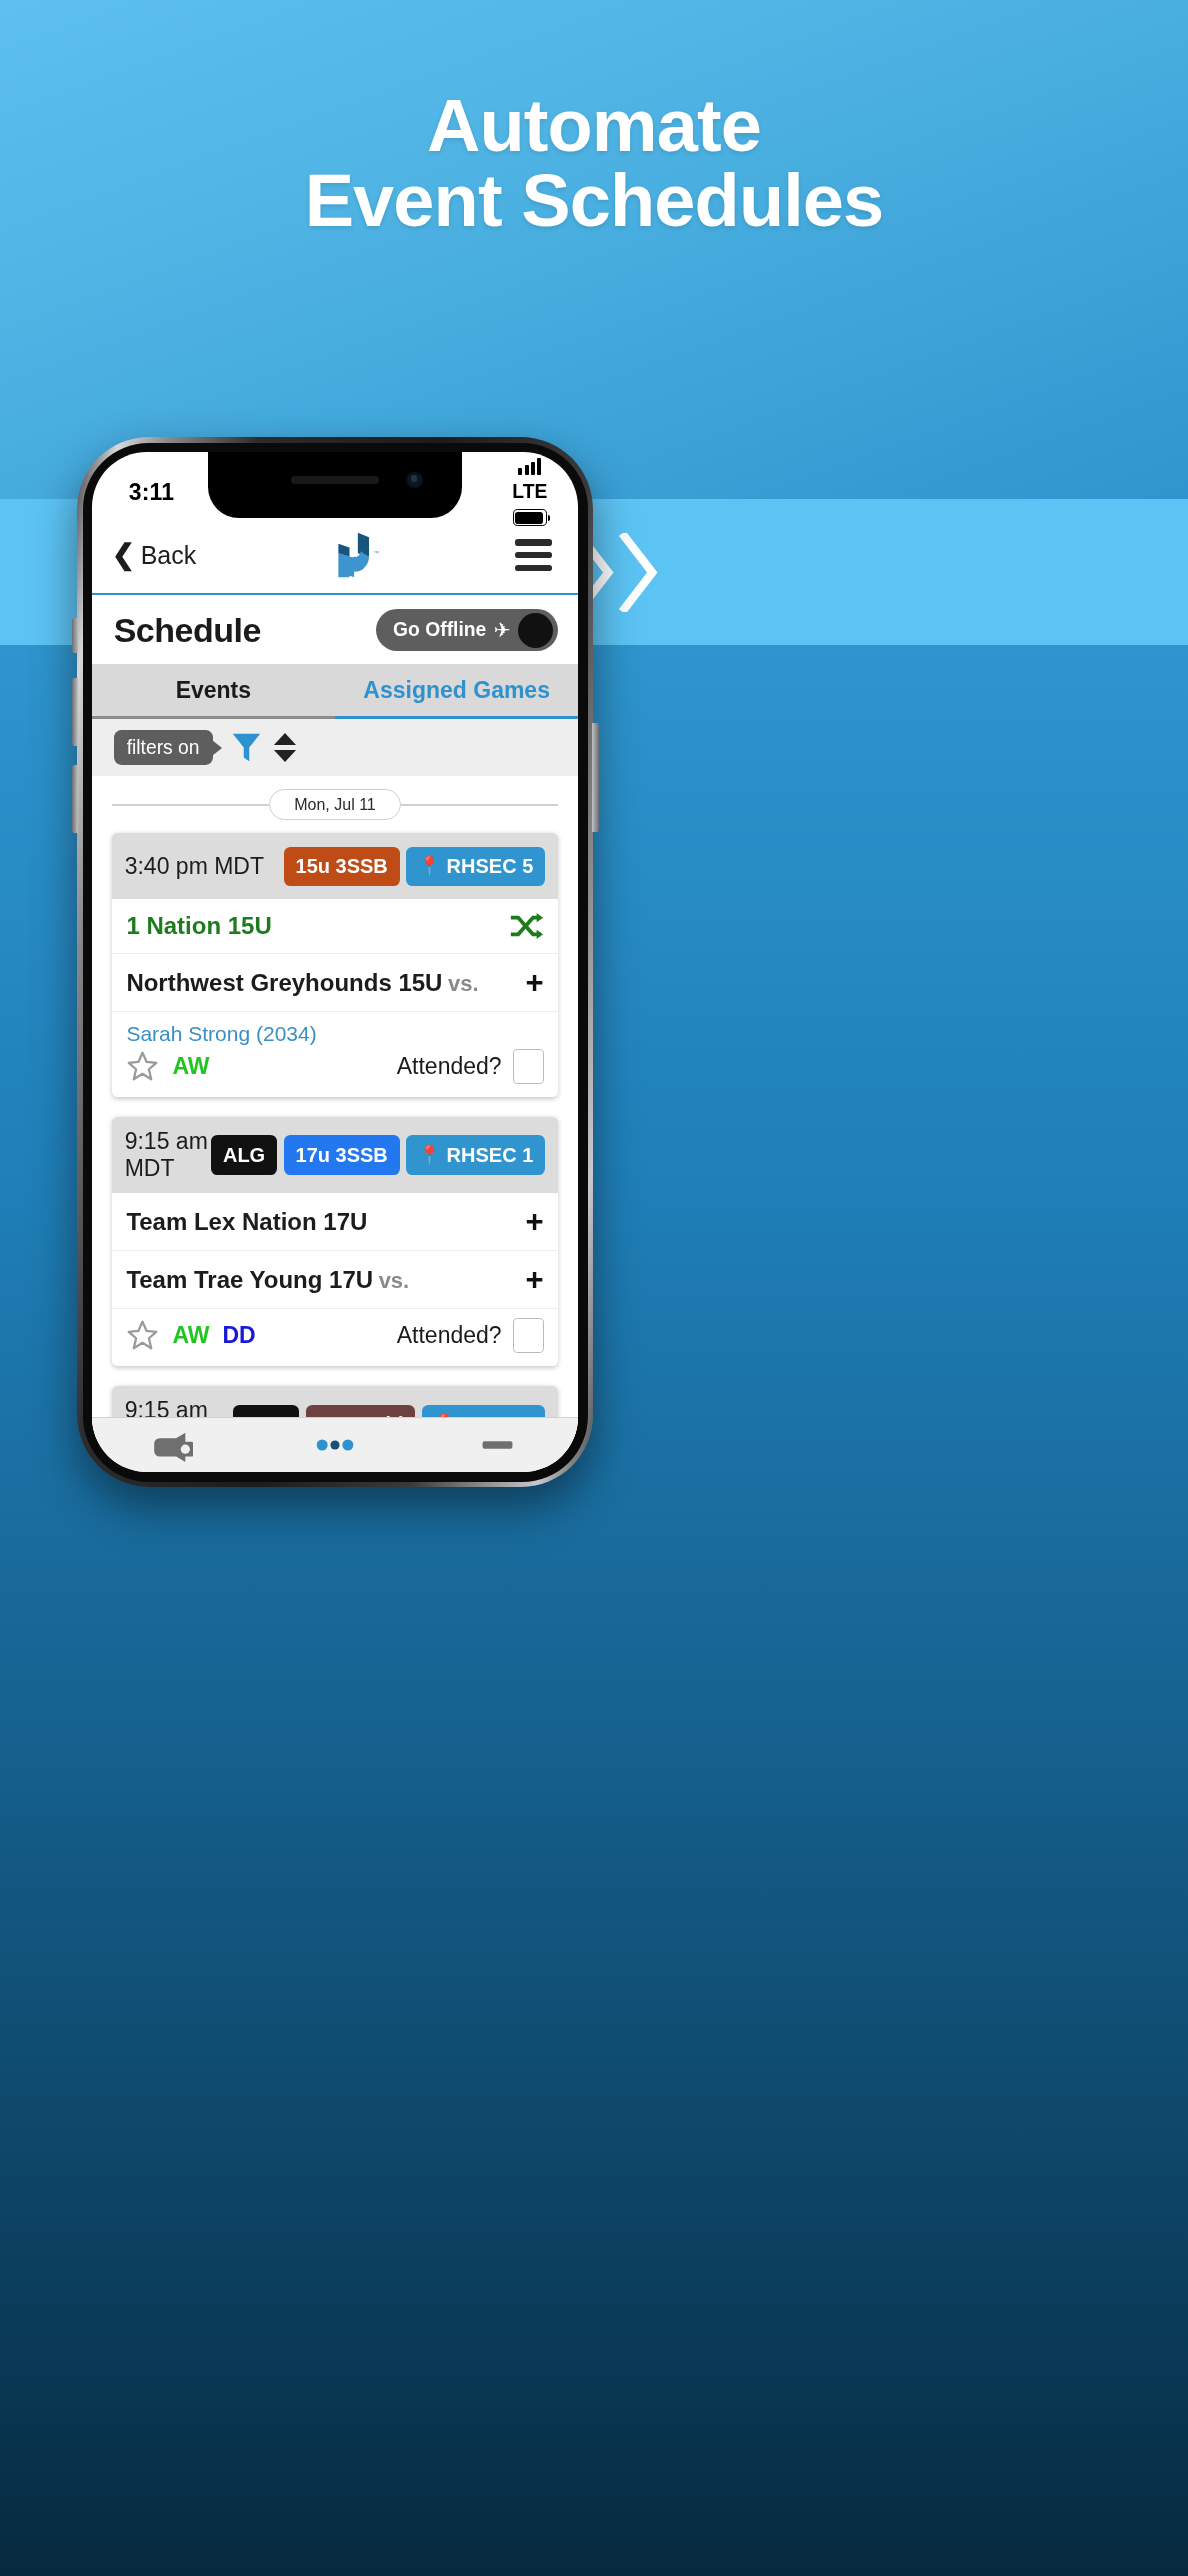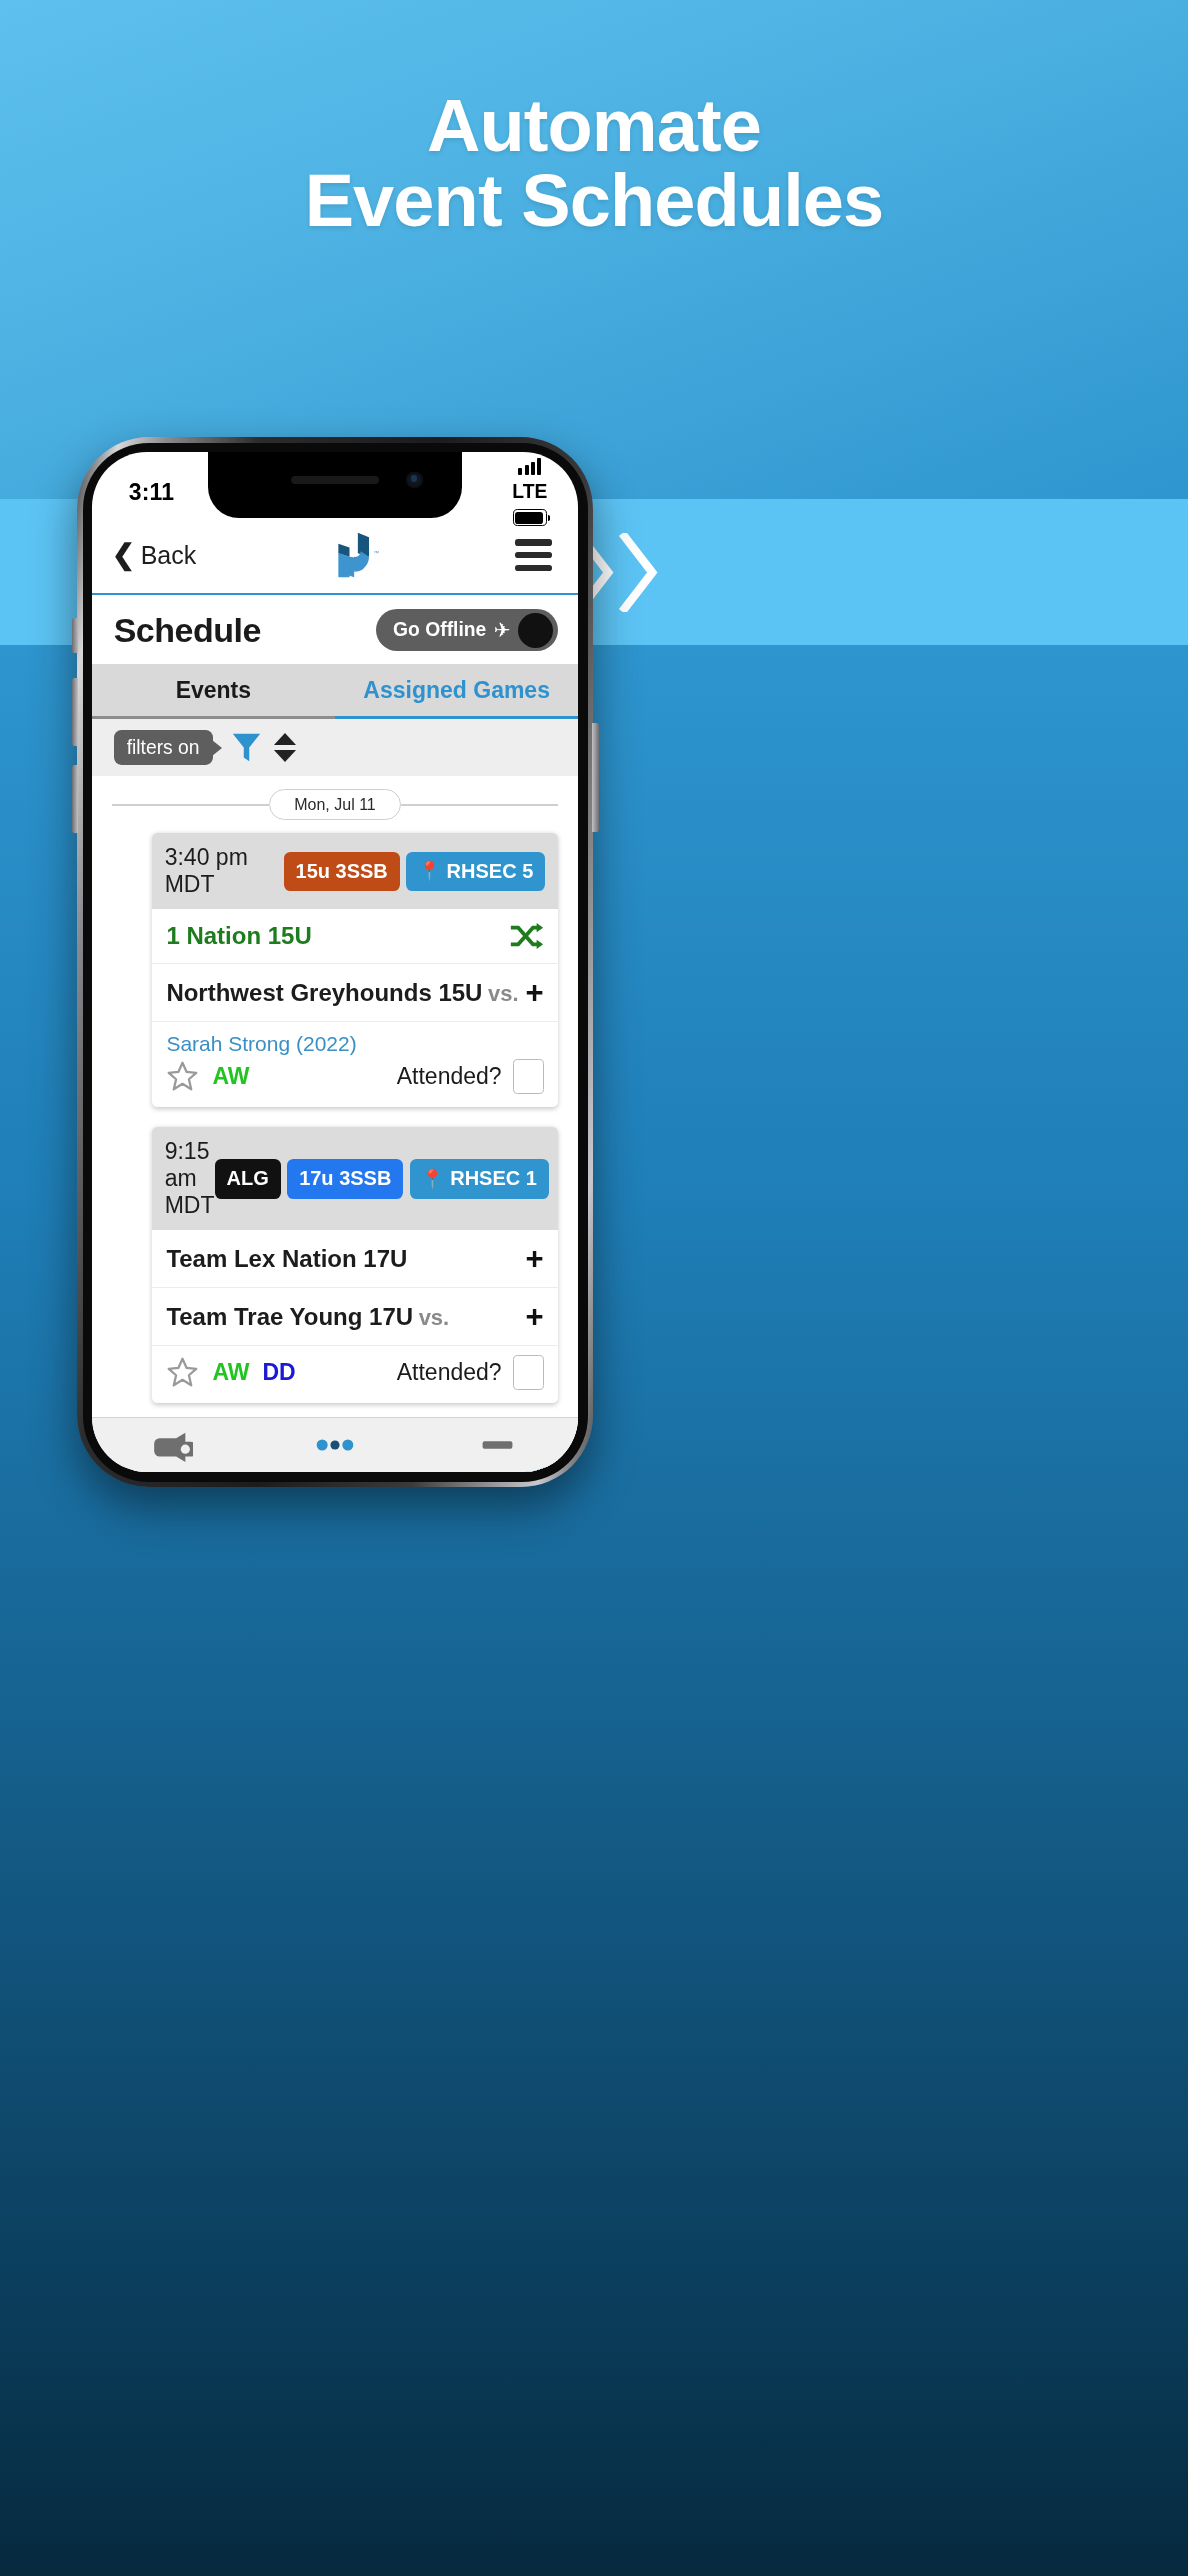--- a/index.html
+++ b/index.html
@@ -157,21 +157,21 @@
 
   
   .daydiv { display:flex; align-items:center; gap:0; padding: 13px 20px; background:#fff; }
   .daydiv .line { flex:1; height:1.8px; background:#cfcfcf; }
   .daydiv .chip {
     border:1.8px solid #cfcfcf; border-radius: 22px; padding: 5.5px 24px;
     font-size: 16px; color:#2a2a2a; background:#fff; white-space:nowrap;
   }
 
   
-  .cards { background:#ffffff; padding: 0 20px; margin-left: 40px; }
+  .cards { background:#ffffff; padding: 0 20px; }
   .card {
     background:#fff; border-radius: 5.5px; margin-bottom: 20px;
     box-shadow: 0 1.8px 5.5px rgba(0,0,0,.22);
     overflow: hidden;
   }
   .card-head {
     display:flex; align-items:center; justify-content:space-between;
     background:#dcdcdc; padding: 11px 13px; min-height: 66px;
   }
   .card-time { font-size: 23px; color:#1c1c1c; }
@@ -351,21 +351,21 @@
               <path d="M30 19 L37 24 L30 29 Z" fill="#1e7b1e"></path>
             </svg>
           </div>
           <div class="teamrow">
             <div>
               <span class="teamname">Northwest Greyhounds 15U</span><span class="vs">vs.</span>
             </div>
             <div class="plusicon">+</div>
           </div>
           <div class="footrow">
-            <div class="official">Sarah Strong (2022)</div>
+            <div class="official">Sarah Strong (2034)</div>
             <div class="footline">
               <div class="footleft">
                 <svg width="33" height="33" viewBox="0 0 36 36" aria-hidden="true">
                   <path d="M18 3 L22.5 13 L33 14 L25 21 L27.5 32 L18 26 L8.5 32 L11 21 L3 14 L13.5 13 Z" fill="none" stroke="#9a9a9a" stroke-width="2.5" stroke-linejoin="round"></path>
                 </svg>
                 <span class="initials ini-aw">AW</span>
               </div>
               <div class="attended">
                 <span class="lbl">Attended?</span>
                 <span class="chk"></span>

